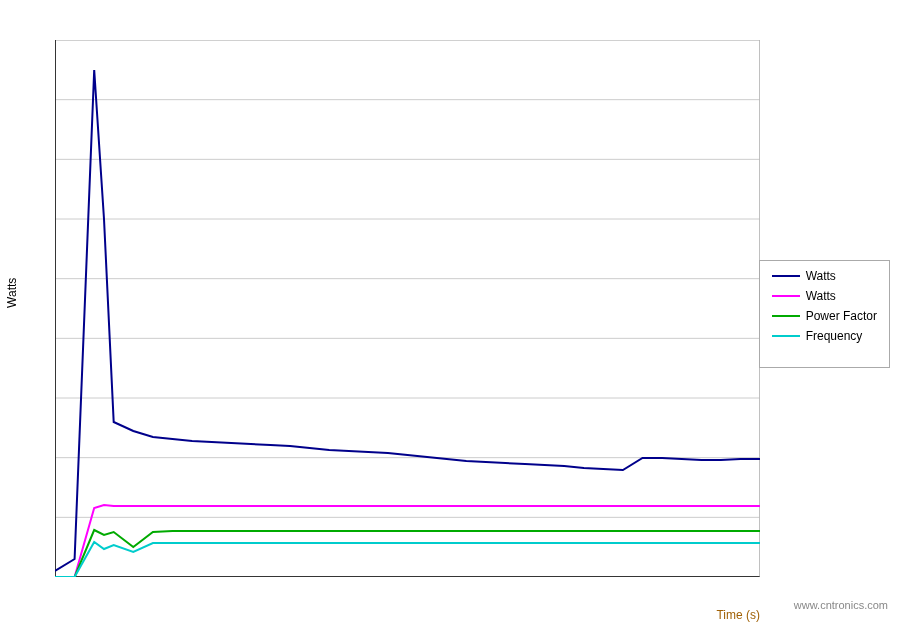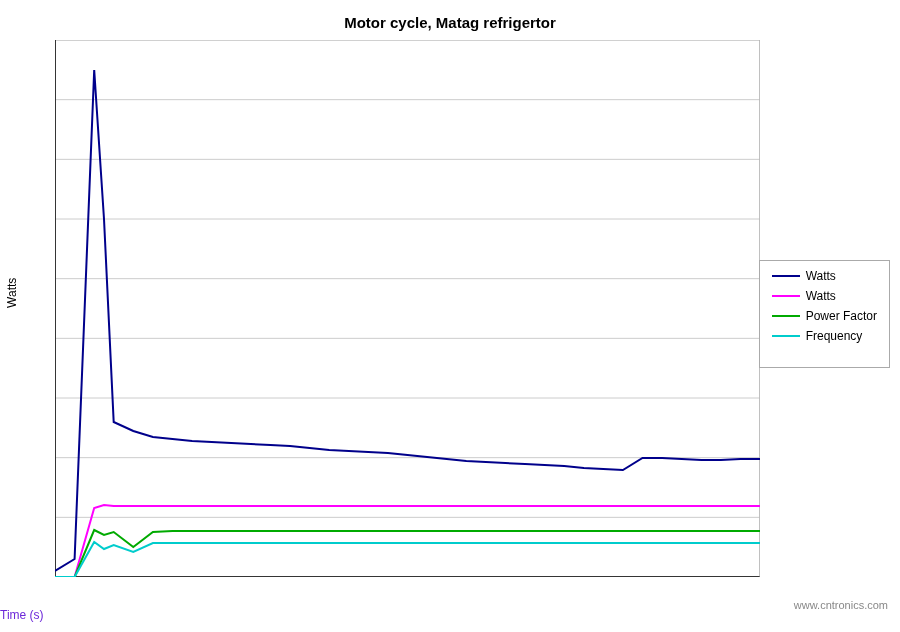--- a/index.html
+++ b/index.html
@@ -32,23 +32,23 @@
       transform-origin: left center;
       font-size: 12px;
       color: #000;
       white-space: nowrap;
     }
     .x-axis-label {
       position: absolute;
       bottom: 10px;
       left: 0;
       right: 140px;
-      text-align: left;
+      text-align: right;
       font-size: 12px;
-      color: #6d28d9;
+      color: #a16207;
     }
     .legend {
       position: absolute;
       right: 10px;
       top: 260px;
       border: 1px solid #aaa;
       background: #fff;
       padding: 8px 12px;
       font-size: 12px;
     }
@@ -69,21 +69,20 @@
       right: 12px;
       font-size: 11px;
       color: #888;
     }
   </style>
 </head>
 <body>
 
 <div class="chart-container">
 
-  <div class="chart-title">Motor cycle, Matag refrigertor</div>
 
   <div class="y-axis-label">Watts</div>
 
   <div class="x-axis-label">Time (s)</div>
 
   <svg style="position:absolute; top:40px; left:55px; right:140px; bottom:55px; width:calc(900px - 55px - 140px); height:calc(632px - 40px - 55px);" viewBox="0 0 705 537" preserveAspectRatio="none">
 
     <rect x="0" y="0" width="705" height="537" fill="#ffffff" stroke="#aaa" stroke-width="1"></rect>
 
     <line x1="0" y1="59.67" x2="705" y2="59.67" stroke="#ccc" stroke-width="1"></line>

